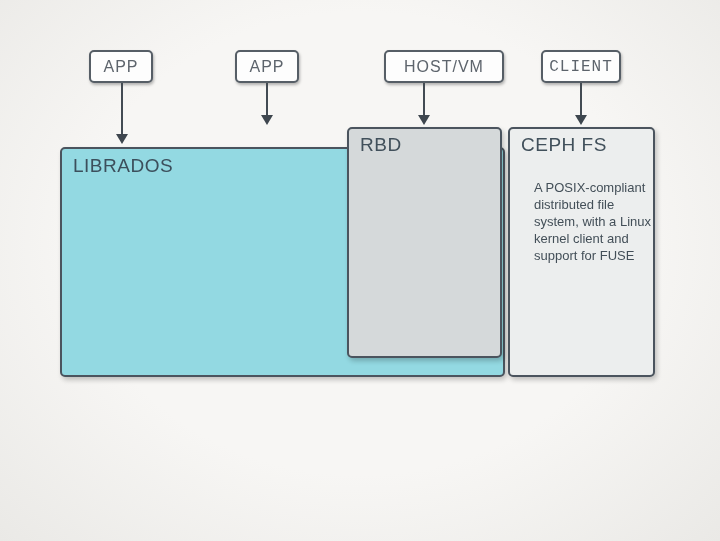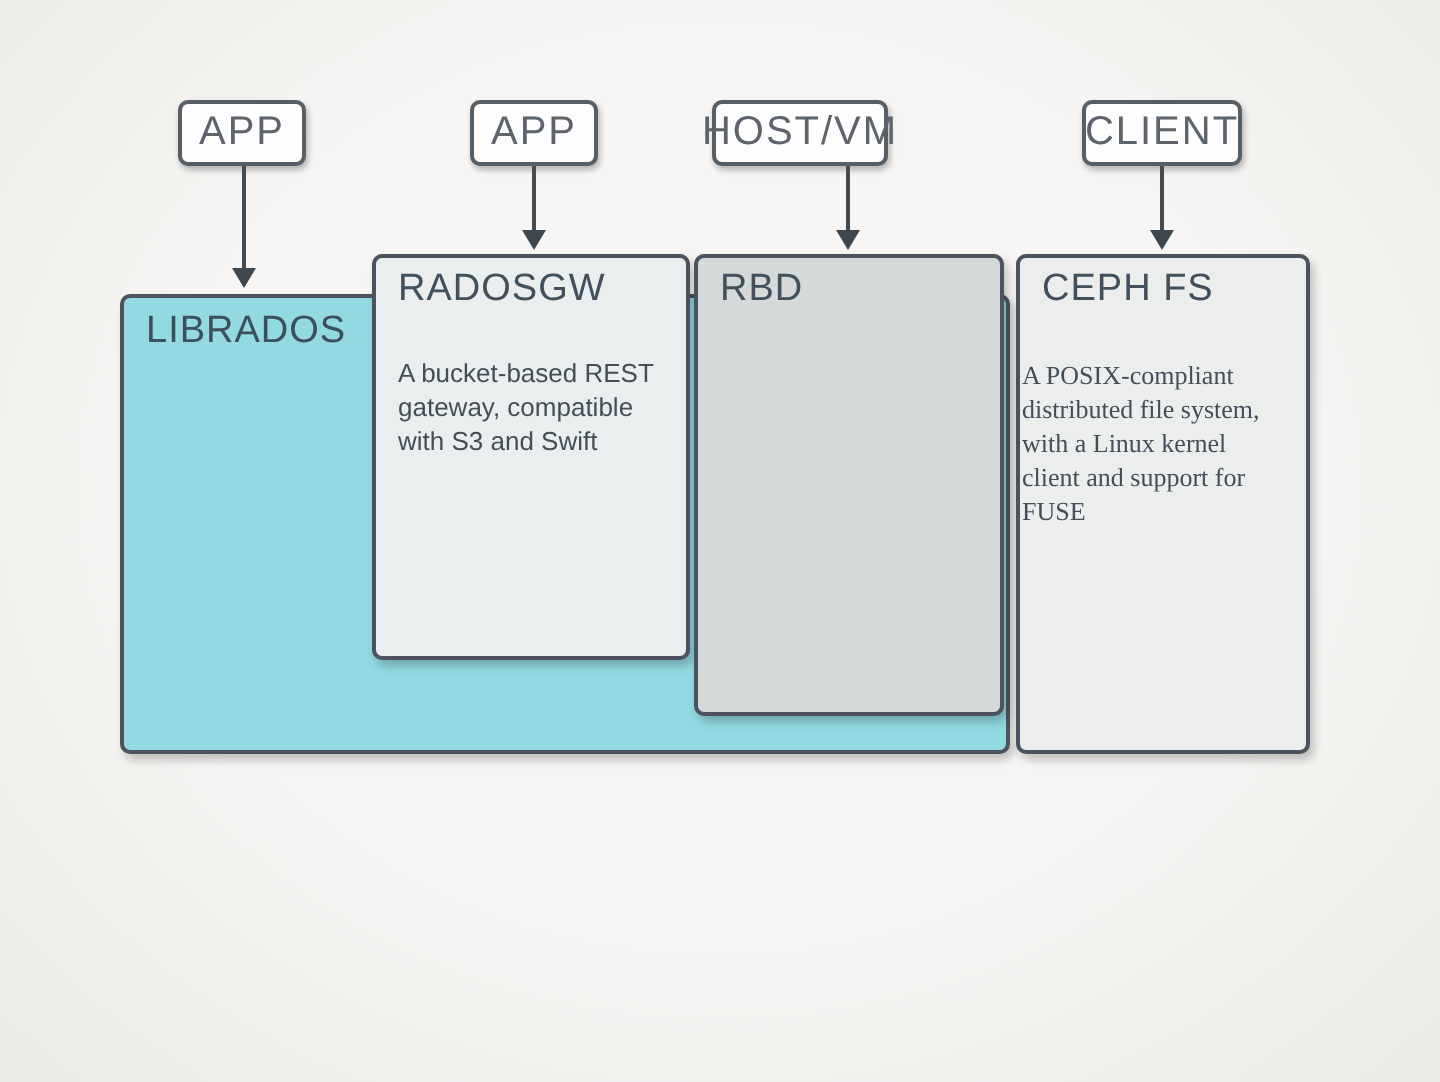--- a/index.html
+++ b/index.html
@@ -14,27 +14,27 @@
     background:radial-gradient(ellipse at 50% 45%, #f7f6f4 55%, #eae9e6 100%);
   }
   
   .node{
     position:absolute;top:50px;height:33px;
     background:#fdfdfd;
     border:2px solid #565e66;
     border-radius:5px;
     box-shadow:1px 2px 3px rgba(0,0,0,0.28);
     display:flex;align-items:center;justify-content:center;
-    color:#5d646c;font-size:20px;letter-spacing:1px;
+    color:#5d646c;font-size:16px;letter-spacing:1px;
     box-sizing:border-box;
   }
   .node-app1{left:89px;width:64px;}
   .node-app2{left:235px;width:64px;}
-  .node-hostvm{left:356px;width:88px;}
-  .node-client{left:541px;width:80px;}
+  .node-hostvm{left:384px;width:120px;}
+  .node-client{left:541px;width:80px;font-family:Liberation Mono, monospace;}
   
   .arrow{
     position:absolute;width:2px;background:#434b53;
   }
   .arrow::after{
     content:"";position:absolute;left:-5px;bottom:-9px;
     border-left:6px solid transparent;border-right:6px solid transparent;
     border-top:10px solid #3e464e;width:0;height:0;
   }
   .arrow-1{left:121px;top:83px;height:52px;}
@@ -74,21 +74,21 @@
   }
   .box-radosgw{
     left:186px;top:127px;width:159px;height:203px;
     background:#ebeeee;
   }
   .box-rbd{
     left:347px;top:127px;width:155px;height:231px;
     background:#d5d9da;
   }
   .box-cephfs h2,.box-radosgw h2,.box-rbd h2{position:absolute;left:11px;top:5px;}
-  .box-cephfs p{position:absolute;left:1px;top:50px;width:128px;font-family:Liberation Serif, serif;}
+  .box-cephfs p{position:absolute;left:24px;top:50px;width:128px;}
   .box-radosgw p{position:absolute;left:11px;top:49px;width:134px;}
   .box-rbd p{position:absolute;left:11px;top:49px;width:133px;}
 </style>
 </head>
 <body>
 
 <div class="stage">
 
   <div class="node node-app1">
     <span>APP</span>
@@ -111,22 +111,18 @@
 
   <div class="box box-librados">
     <h2>LIBRADOS</h2>
   </div>
 
   <div class="box box-cephfs">
     <h2>CEPH FS</h2>
     <p>A POSIX-compliant distributed file system, with a Linux kernel client and support for FUSE</p>
   </div>
 
-  <div class="box box-radosgw">
-    <h2>RADOSGW</h2>
-    <p>A bucket-based REST gateway, compatible with S3 and Swift</p>
-  </div>
 
   <div class="box box-rbd">
     <h2>RBD</h2>
   </div>
 
 </div>
 
 </body></html>

